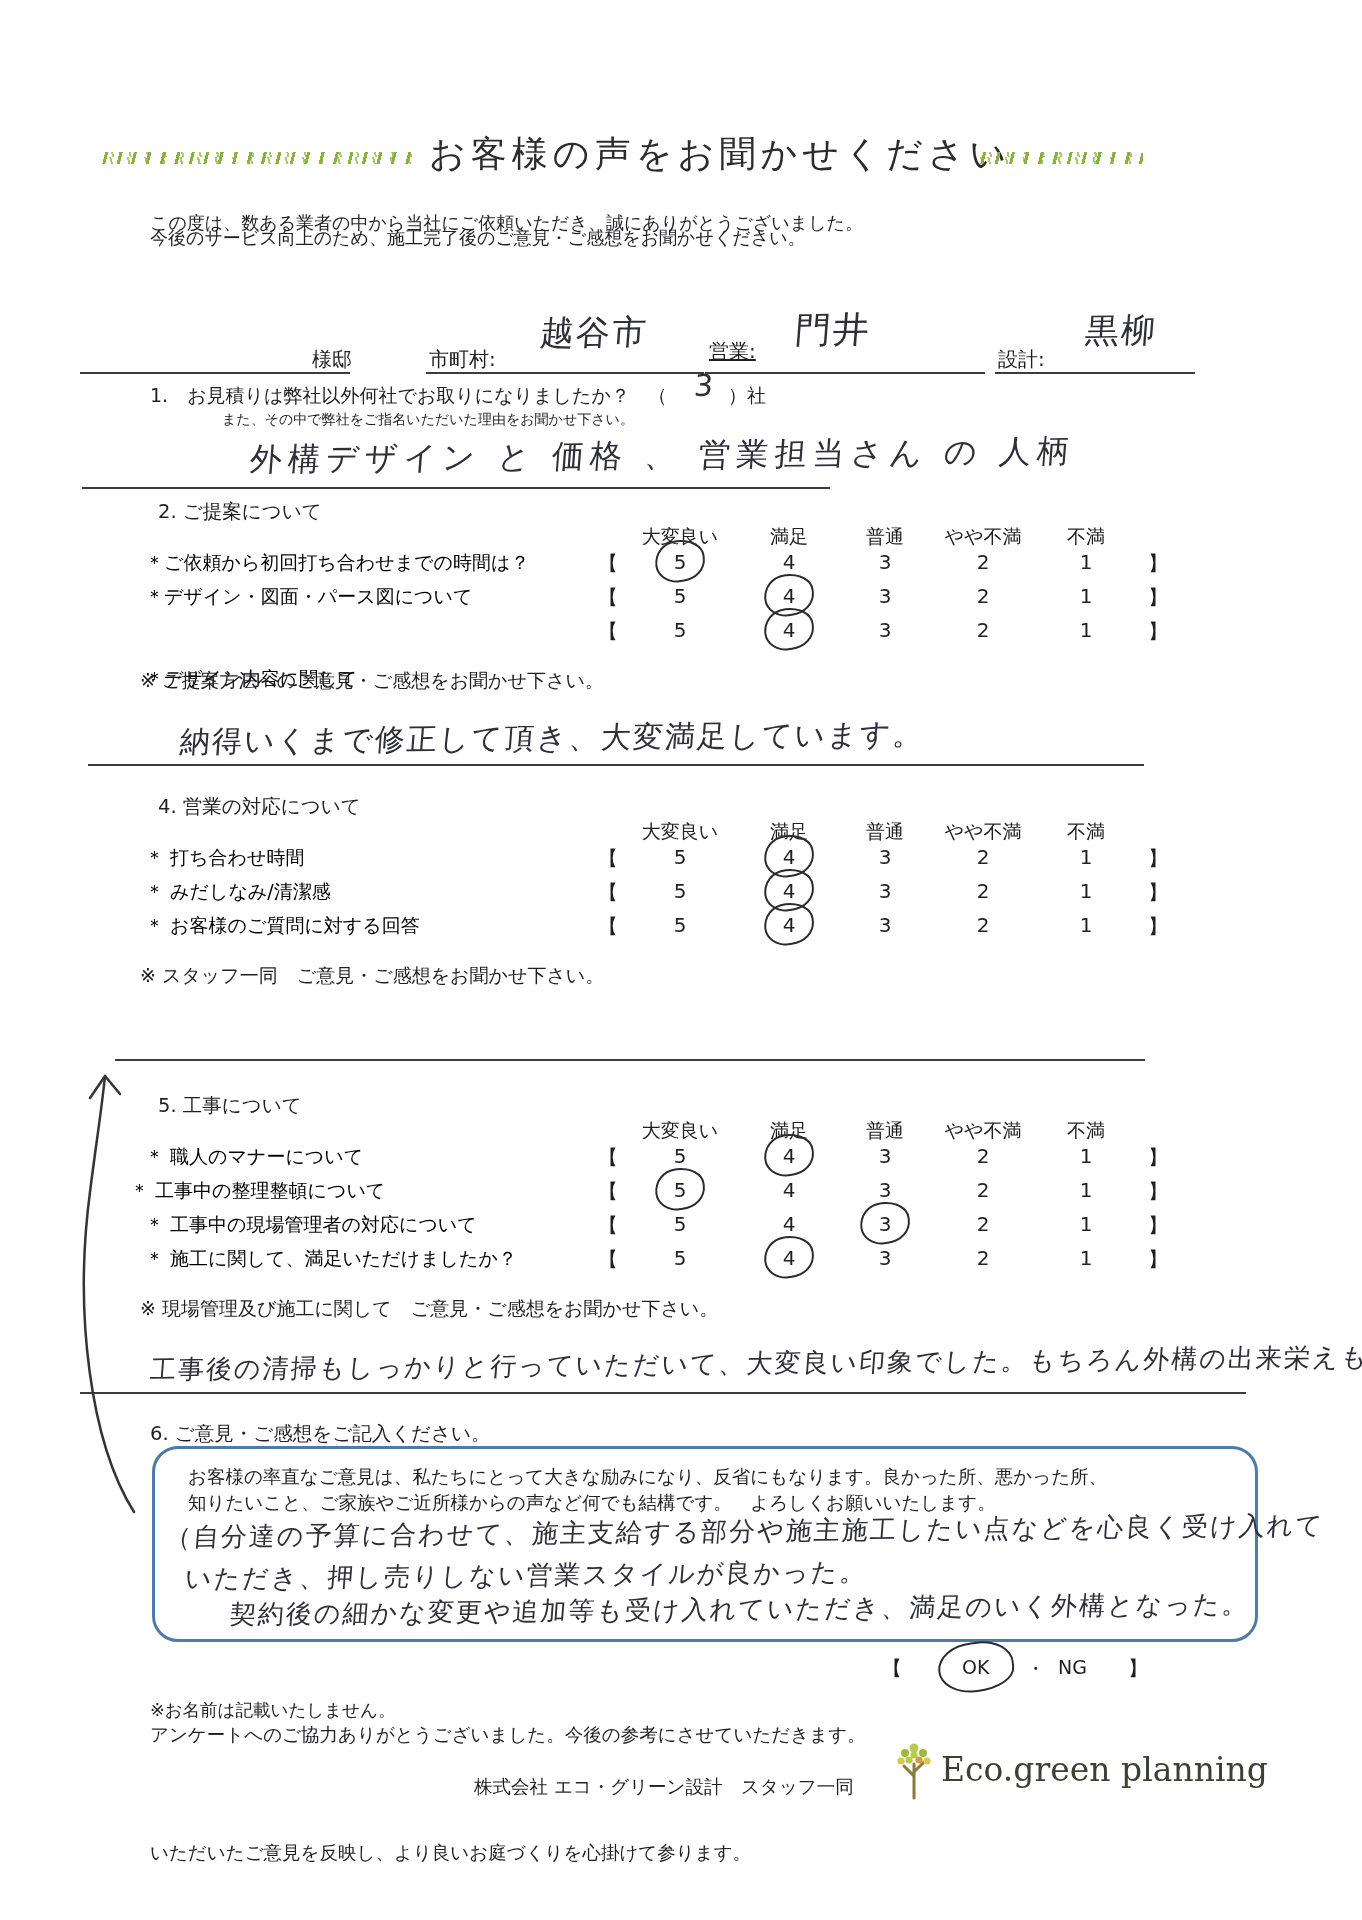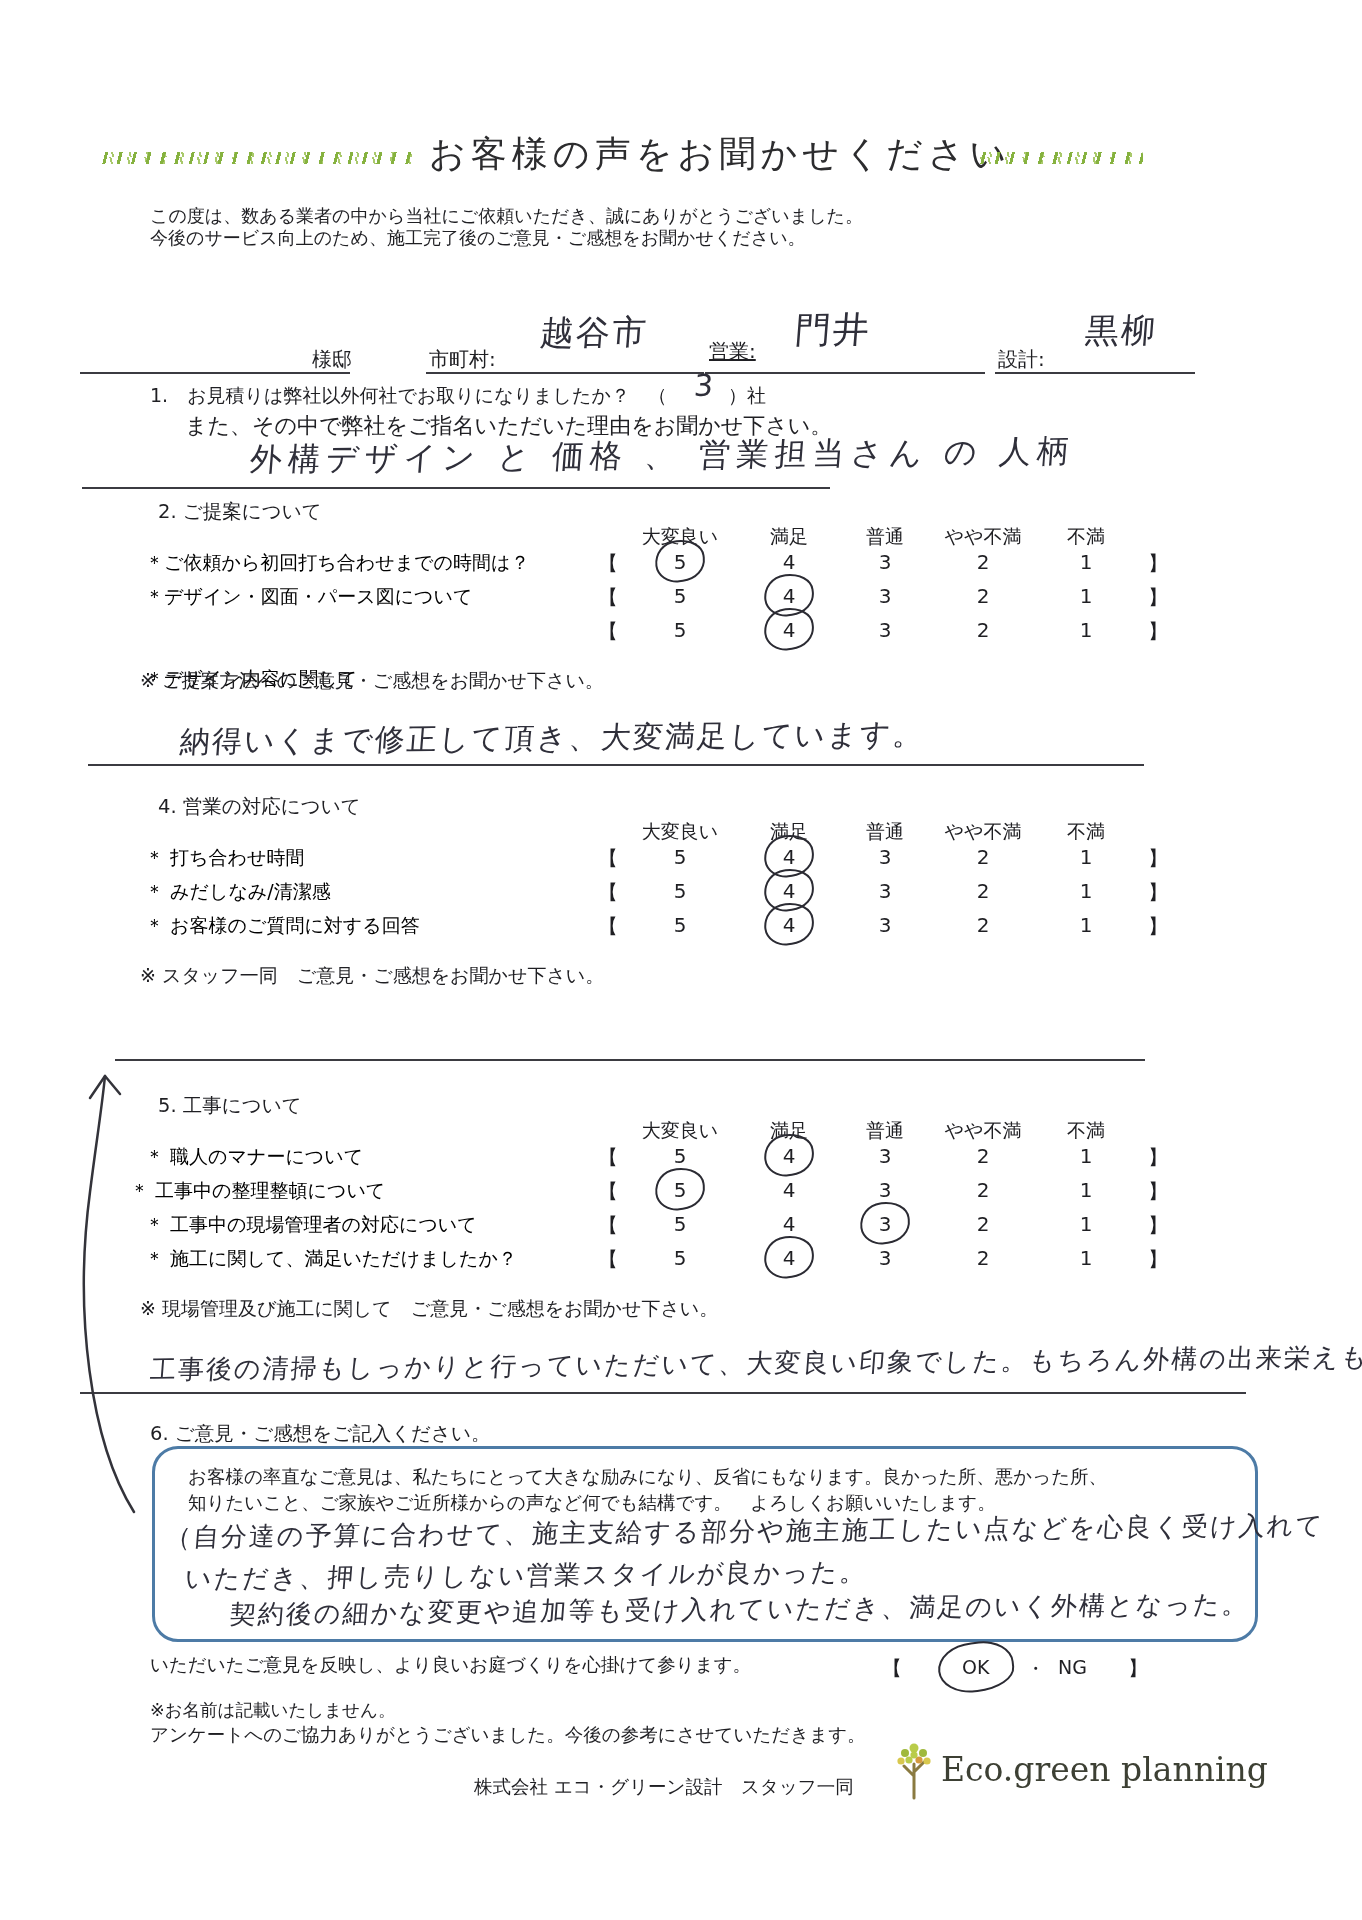--- a/index.html
+++ b/index.html
@@ -10,21 +10,21 @@
   
   .deco{height:12px;border-radius:2px;
     background-image:
       repeating-linear-gradient(104deg, transparent 0 5px, #86b23f 5px 8px, transparent 8px 14px),
       repeating-linear-gradient(76deg, transparent 0 8px, #a9c96b 8px 10px, transparent 10px 17px);
     background-position:0 0,4px 5px;}
   .title{font-size:36px;letter-spacing:5px;color:#2c2c2e;white-space:nowrap;}
   .intro{font-size:18px;color:#1f1f23;white-space:nowrap;}
   .label{font-size:20px;color:#1f1f23;white-space:nowrap;}
   .q-text{font-size:19px;white-space:nowrap;color:#1f1f23;}
-  .sub{font-size:22px;white-space:nowrap;color:#1f1f23;}
+  .sub{font-size:14px;white-space:nowrap;color:#1f1f23;margin-left:37px;}
   .sec-heading{font-size:19.5px;white-space:nowrap;color:#1f1f23;}
   .scale-label{width:100px;text-align:center;font-size:19px;white-space:nowrap;color:#1f1f23;}
   .row-label{font-size:19px;white-space:nowrap;color:#000000;}
   .num{width:44px;text-align:center;font-size:20px;color:#1f1f23;}
   .bracket{font-size:20px;color:#1f1f23;}
   .prompt{font-size:19px;white-space:nowrap;color:#1f1f23;}
   .underline{height:0;border-bottom:2.4px solid #3b3b41;}
   .hw{color:#2f2f3a;white-space:nowrap;transform:rotate(-0.6deg) skewX(-5deg);letter-spacing:2px;}
   .circle{position:absolute;left:50%;top:46%;width:46px;height:38px;border:2.6px solid #2b2b33;
           border-radius:48% 55% 52% 46% / 58% 46% 54% 48%;
@@ -40,21 +40,21 @@
 </style>
 </head>
 <body>
 
 <div class="page">
 
   <div class="abs deco" style="left:100px;top:152px;width:315px;"></div>
   <div class="abs title" style="left:429px;top:130px;">お客様の声をお聞かせください</div>
   <div class="abs deco" style="left:978px;top:152px;width:165px;"></div>
 
-  <div class="abs intro" style="left:150px;top:204px;">この度は、数ある業者の中から当社にご依頼いただき、誠にありがとうございました。</div>
+  <div class="abs intro" style="left:150px;top:211px;">この度は、数ある業者の中から当社にご依頼いただき、誠にありがとうございました。</div>
   <div class="abs intro" style="left:150px;top:226px;">今後のサービス向上のため、施工完了後のご意見・ご感想をお聞かせください。</div>
 
   <div class="abs underline" style="left:80px;top:372px;width:270px;"></div>
   <div class="abs label" style="left:312px;top:346px;">様邸</div>
 
   <div class="abs label" style="left:429px;top:346px;">市町村:</div>
   <div class="abs underline" style="left:426px;top:372px;width:278px;"></div>
   <div class="abs hw" style="left:540px;top:310px;font-size:34px;">越谷市</div>
 
   <div class="abs label" style="left:709px;top:338px;text-decoration:underline;">営業:</div>
@@ -205,21 +205,21 @@
   <div class="abs q-text" style="left:962px;top:1656px;">
     <span>OK</span>
     <span class="ok-circle"></span>
   </div>
   <div class="abs q-text" style="left:1026px;top:1656px;">・</div>
   <div class="abs q-text" style="left:1058px;top:1656px;">NG</div>
   <div class="abs bracket" style="left:1128px;top:1655px;">】</div>
   <div class="abs note" style="left:150px;top:1690px;">※お名前は記載いたしません。</div>
 
   <div class="abs closing" style="left:150px;top:1722px;">アンケートへのご協力ありがとうございました。今後の参考にさせていただきます。</div>
-  <div class="abs closing" style="left:150px;top:1652px;font-family:Liberation Serif, serif;">いただいたご意見を反映し、より良いお庭づくりを心掛けて参ります。</div>
+  <div class="abs closing" style="left:150px;top:1840px;font-family:Liberation Serif, serif;">いただいたご意見を反映し、より良いお庭づくりを心掛けて参ります。</div>
   <div class="abs closing" style="left:474px;top:1774px;">株式会社 エコ・グリーン設計　スタッフ一同</div>
 
   <svg class="abs" style="left:893px;top:1738px;" width="42" height="62" viewBox="0 0 42 62">
     <path d="M21 60 L21 26 M21 38 L11 28 M21 34 L31 24" fill="none" stroke="#8a7a40" stroke-width="3" stroke-linecap="round"></path>
     <circle cx="21" cy="10" r="4.5" fill="#b9cc4a"></circle>
       <circle cx="12" cy="15" r="4" fill="#9fb93c"></circle>
     <circle cx="30" cy="15" r="4" fill="#9fb93c"></circle>
       <circle cx="8" cy="23" r="3.6" fill="#d8c84e"></circle>
     <circle cx="34" cy="23" r="3.6" fill="#d8c84e"></circle>
       <circle cx="16" cy="22" r="3.6" fill="#b9cc4a"></circle>

